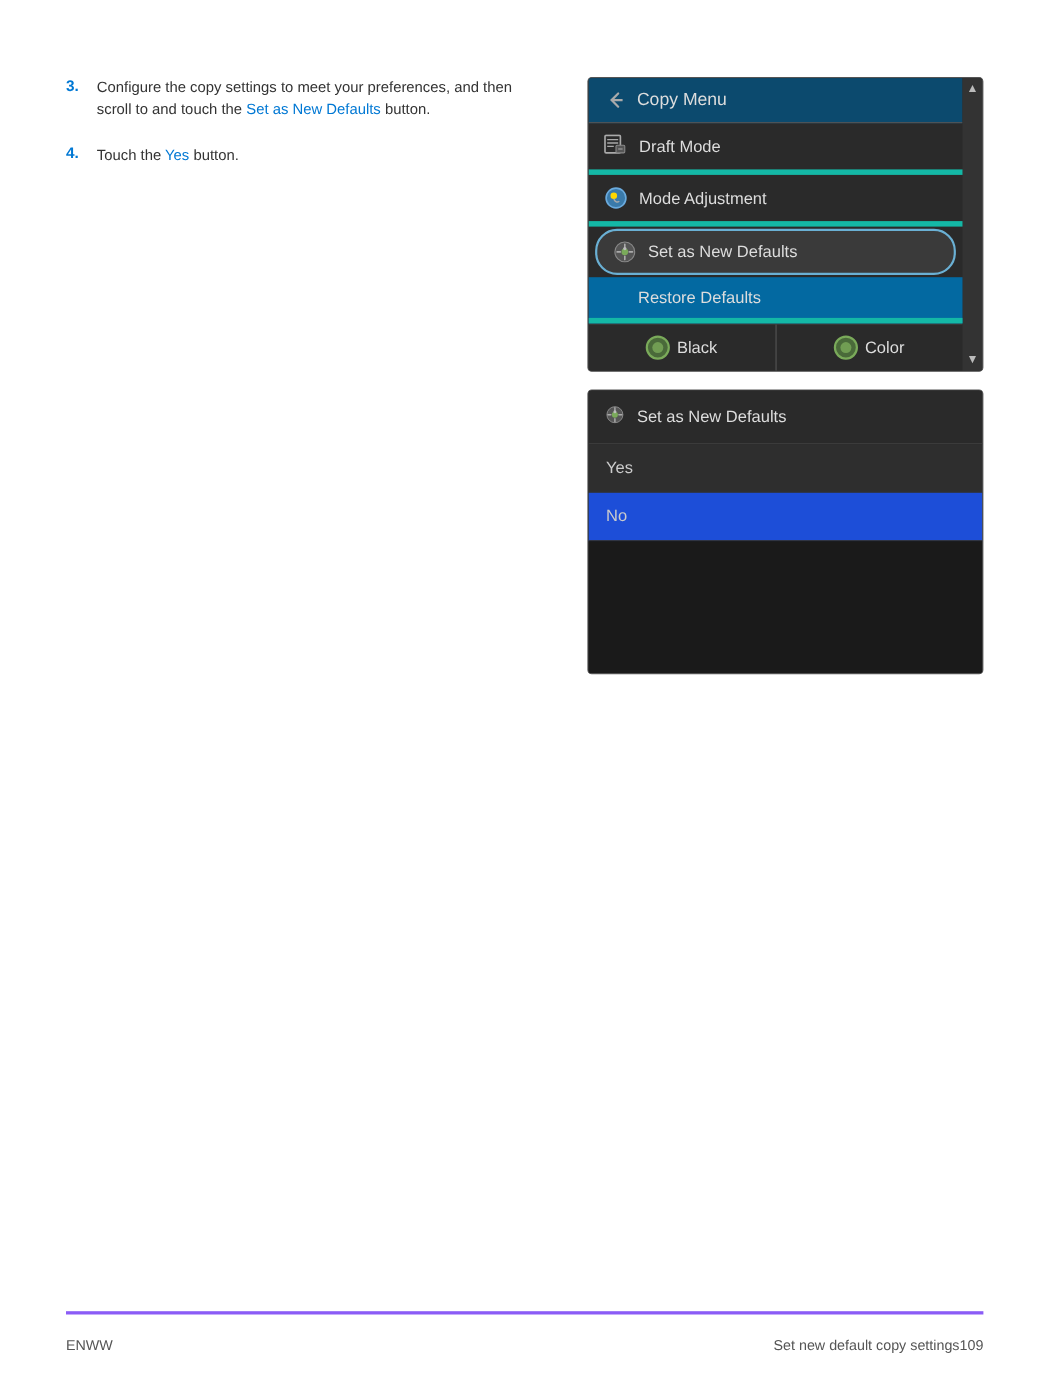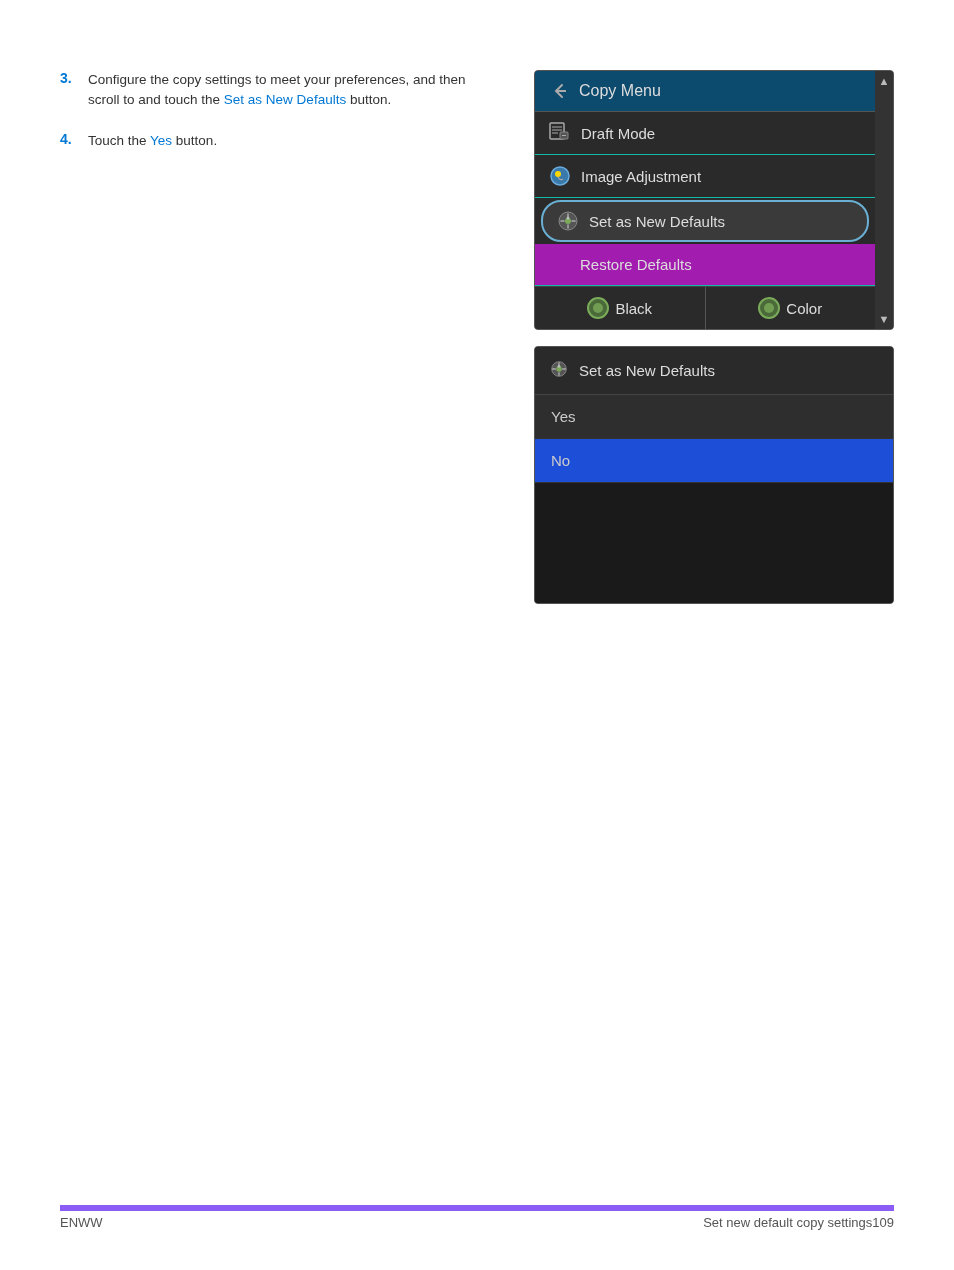--- a/index.html
+++ b/index.html
@@ -85,21 +85,21 @@
 
     .copy-menu-header .title {
       font-size: 16px;
       color: #ddd;
     }
 
     .menu-row {
       display: flex;
       align-items: center;
       padding: 10px 14px;
-      border-bottom: 1px solid #14b8a6;
+      border-bottom: 5px solid #14b8a6;
       gap: 10px;
       position: relative;
       min-height: 42px;
     }
 
     .menu-row .row-icon {
       width: 22px;
       height: 22px;
       flex-shrink: 0;
     }
@@ -254,22 +254,22 @@
     .footer {
       position: absolute;
       bottom: 40px;
       left: 60px;
       right: 60px;
       display: flex;
       justify-content: space-between;
       align-items: center;
       font-size: 13px;
       color: #555;
-      border-top: 6px solid #8b5cf6;
-      padding-top: 4px;
+      border-top: 3px solid #8b5cf6;
+      padding-top: 20px;
     }
 
     .footer-left {
       font-weight: normal;
     }
 
     .footer-right {
       display: flex;
       align-items: center;
     }
@@ -287,21 +287,21 @@
 
     .arrow-icon {
       width: 20px;
       height: 20px;
       display: flex;
       align-items: center;
       justify-content: center;
     }
 
     .restore-defaults-row {
-      background: #a21caf;
+      background: #0369a1;
       padding-left: 45px;
     }
 
   </style>
 </head>
 <body>
 
 <div class="page">
   <div class="content-area">
 
@@ -354,21 +354,21 @@
             </div>
 
             <div class="menu-row">
               <div class="row-icon">
                 <svg width="22" height="22" viewBox="0 0 22 22">
                   <circle cx="11" cy="11" r="9" fill="#3a7aaa" stroke="#6aaadd" stroke-width="1.5"></circle>
                   <circle cx="9" cy="9" r="3" fill="#ffd700" stroke="none"></circle>
                   <path d="M9 12 Q11 16 14 14" fill="none" stroke="#aaa" stroke-width="1.2"></path>
                 </svg>
               </div>
-              <span class="row-label">Image Adjustment</span>
+              <span class="row-label">Mode Adjustment</span>
             </div>
 
             <div class="menu-row highlighted">
               <div class="row-icon">
                 <svg width="22" height="22" viewBox="0 0 22 22">
                   <circle cx="11" cy="11" r="9" fill="#555" stroke="#888" stroke-width="1"></circle>
                   <path d="M11 4 L11 7 M11 15 L11 18 M4 11 L7 11 M15 11 L18 11" stroke="#aaa" stroke-width="1.5" stroke-linecap="round"></path>
                   <circle cx="11" cy="11" r="3" fill="#7aaa5a" stroke="none"></circle>
                   <circle cx="11" cy="8" r="1.5" fill="#bbb"></circle>
                 </svg>

